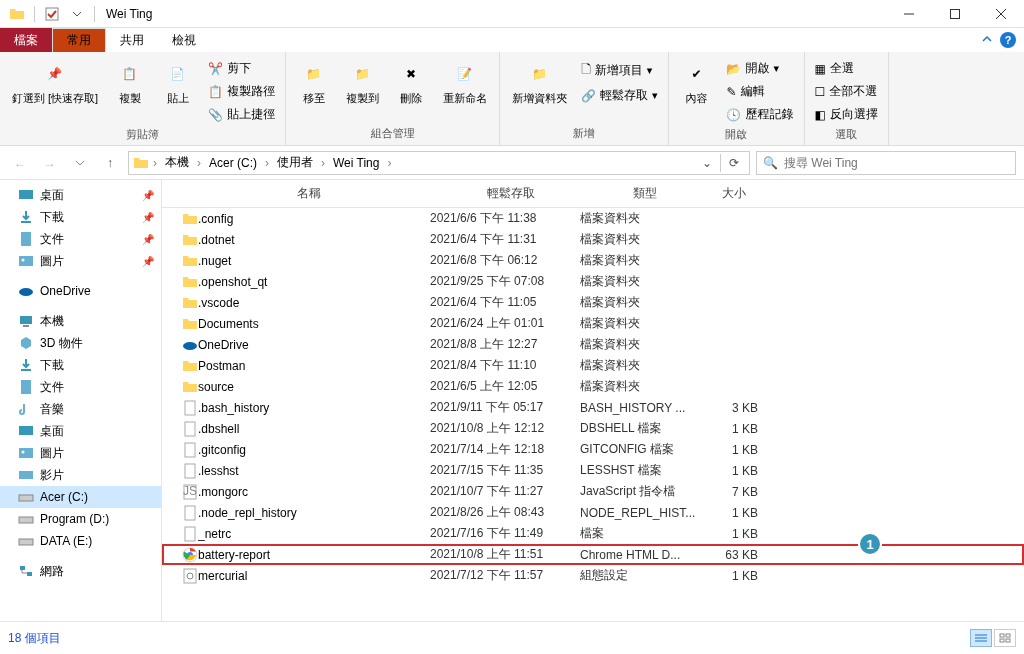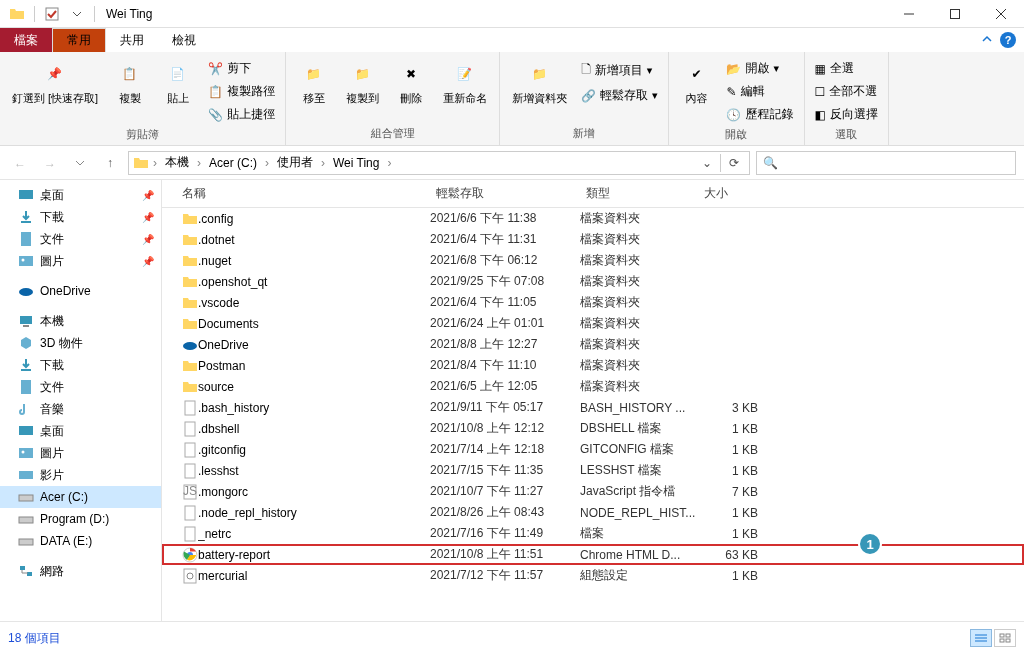--- a/index.html
+++ b/index.html
@@ -47,25 +47,25 @@
 .mainrow { flex: 1; display: flex; overflow: hidden; }
 .sidebar { width: 162px; overflow-y: auto; border-right: 1px solid #e5e5e5; padding: 4px 0; }
 .sb-item { display: flex; align-items: center; height: 22px; padding: 0 6px 0 18px; gap: 6px; font-size: 12px; }
 .sb-item.l2 { padding-left: 18px; text-align: center; }
 .sb-item.sel { background: #cde8ff; }
 .sb-item .pin { margin-left: auto; color: #888; font-size: 10px; }
 .sb-icon { width: 16px; height: 16px; display: flex; align-items: center; justify-content: center; }
 
 .filepane { flex: 1; display: flex; flex-direction: column; overflow: hidden; position: relative; }
 .colheaders { height: 28px; display: flex; align-items: center; border-bottom: 1px solid #e5e5e5; padding-left: 20px; }
-.col { font-size: 12px; color: #444; }
+.col { font-size: 12px; color: #444; text-align: center; }
 .col.name { width: 254px; }
 .col.date { width: 150px; }
 .col.type { width: 118px; }
-.col.size { width: 60px; text-align: left; }
+.col.size { width: 60px; text-align: center; }
 
 .filelist { flex: 1; overflow-y: auto; }
 .filerow { height: 21px; display: flex; align-items: center; padding-left: 20px; font-size: 12px; }
 .filerow.highlight { outline: 2px solid #d32f2f; outline-offset: -2px; position: relative; }
 .filerow .fi { width: 16px; height: 16px; display: flex; align-items: center; justify-content: flex-end; }
 .filerow .fn { width: 232px; white-space: nowrap; overflow: hidden; }
 .filerow .fd { width: 150px; color: #333; }
 .filerow .ft { width: 118px; color: #333; white-space: nowrap; overflow: hidden; }
 .filerow .fs { width: 60px; text-align: right; color: #333; }
 
@@ -268,20 +268,21 @@
       <span class="bc-sep">›</span>
     <span class="bc-item">Wei Ting</span>
       <span class="bc-sep">›</span>
     <span style="flex:1"></span>
     <span style="padding:0 6px;color:#555;">⌄</span>
     <span style="width:1px;height:18px;background:#ccc;"></span>
     <span style="padding:0 6px;color:#555;">⟳</span>
   </div>
   <div class="searchbox">
     <span>🔍</span>
+    <input placeholder="搜尋 Wei Ting" style="">
   </div>
 </div>
 
 <div class="mainrow">
   <div class="sidebar" id="sidebar">
       <div class="sb-item l2">
         <span class="sb-icon">
           <svg width="16" height="16" viewBox="0 0 16 16">
             <rect x="1" y="3" width="14" height="9" fill="#3797b8"></rect>
           </svg>

